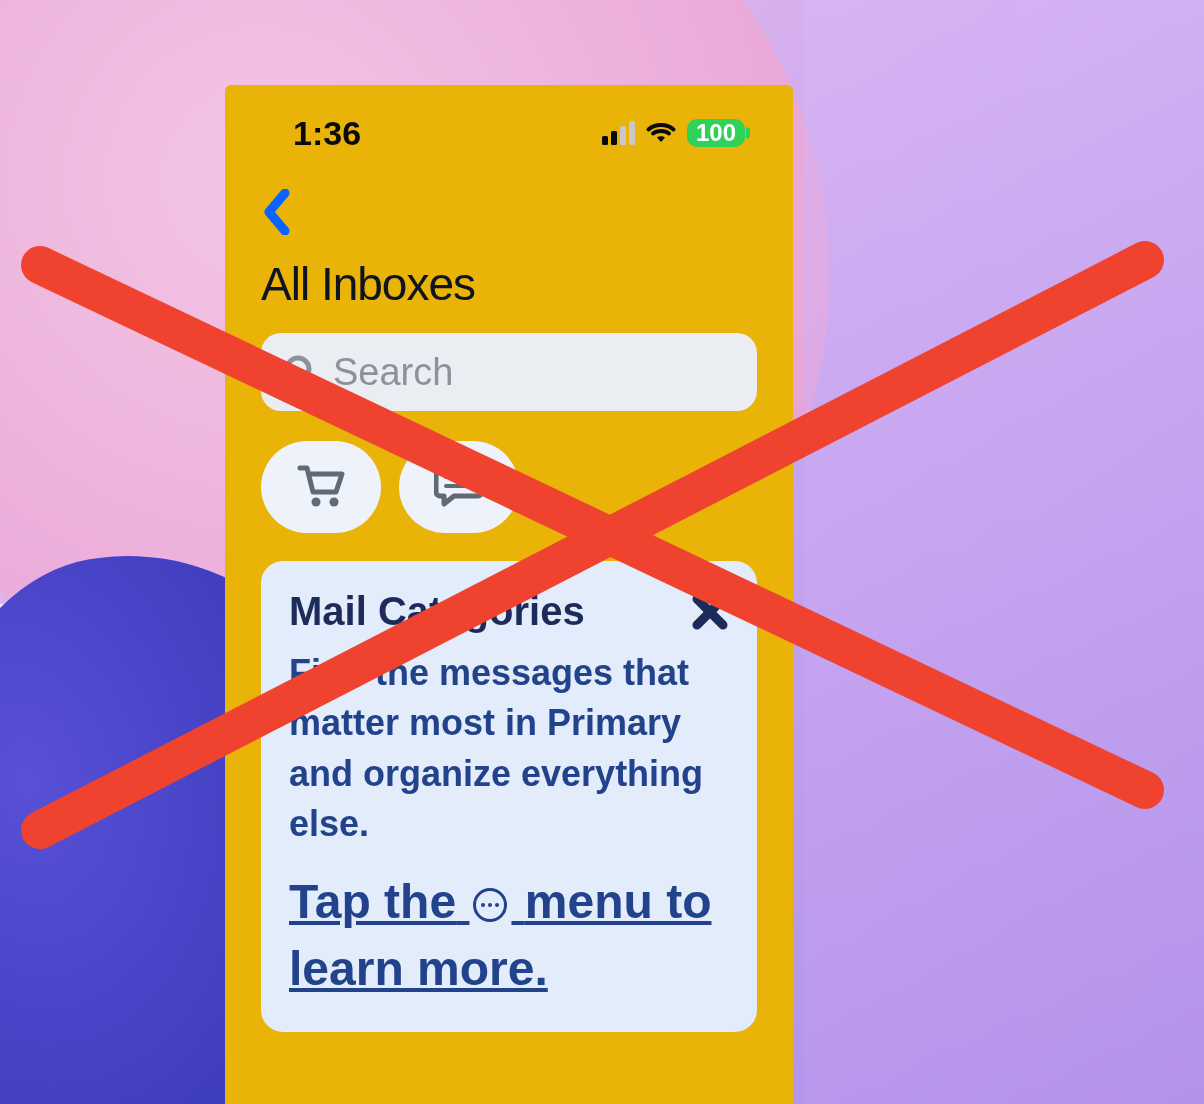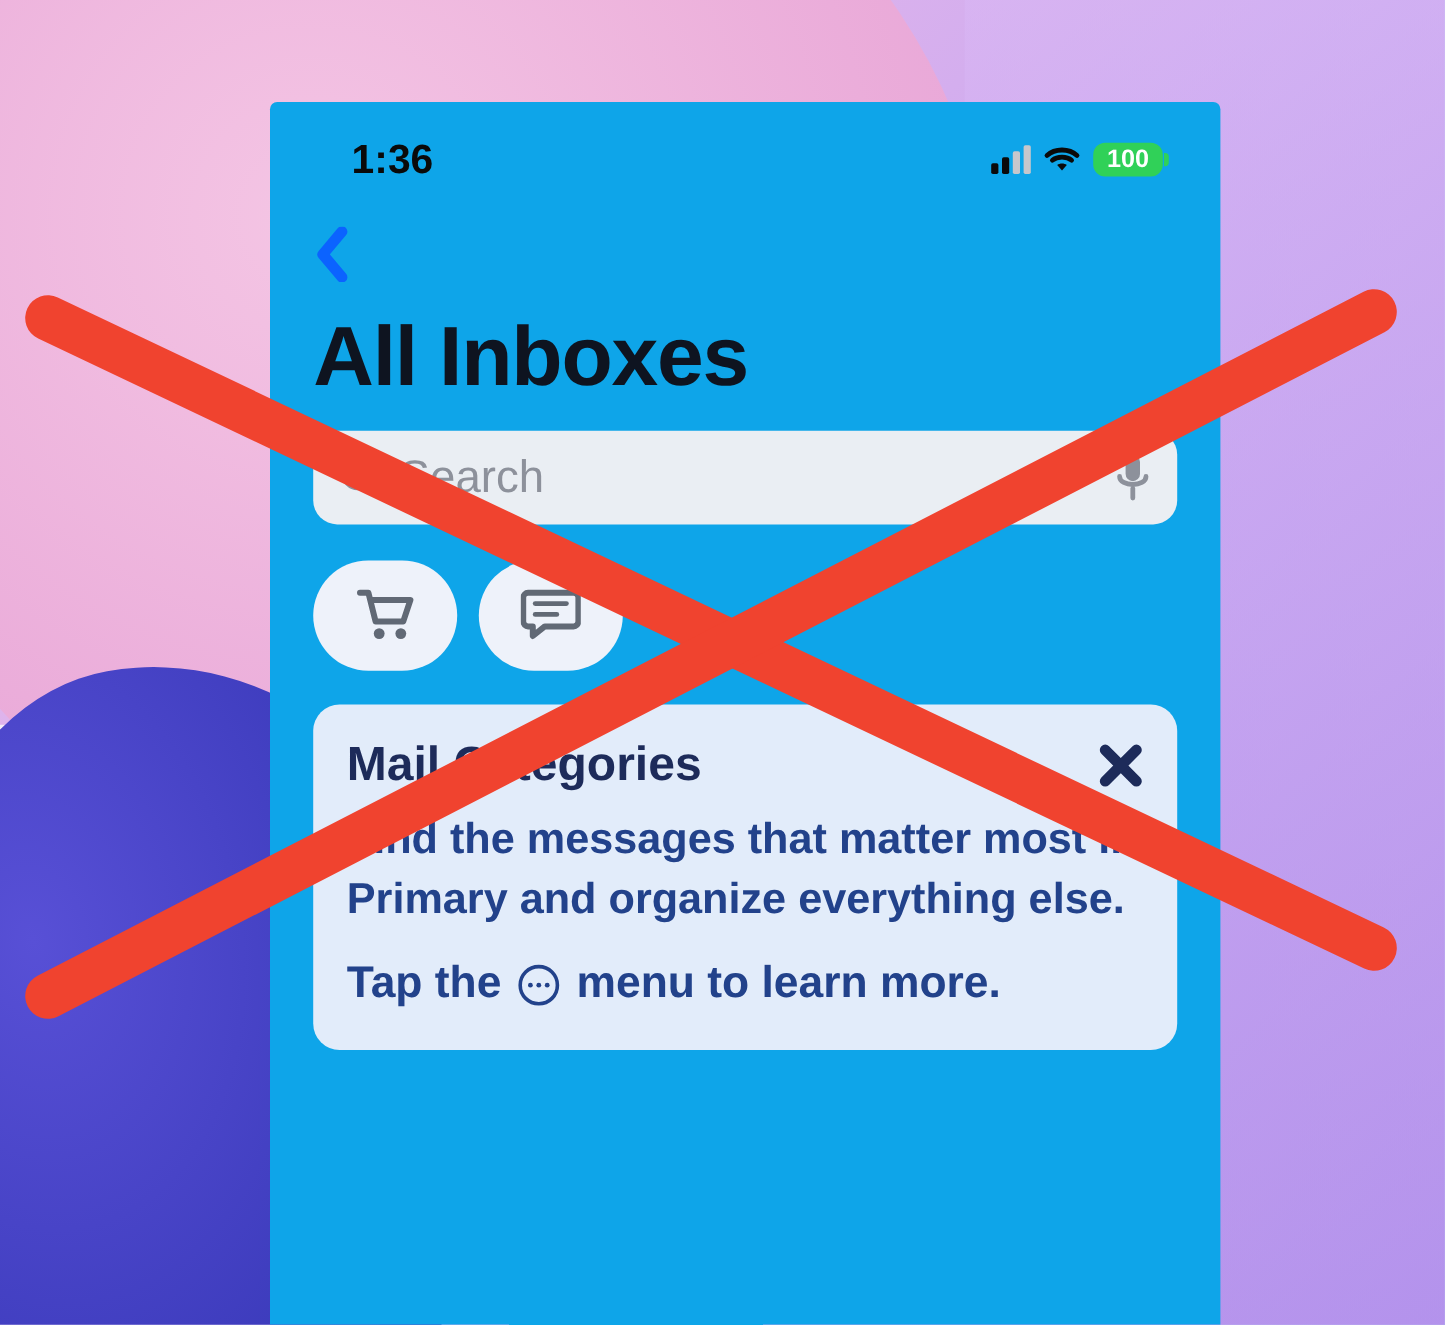--- a/index.html
+++ b/index.html
@@ -55,23 +55,23 @@
       bottom: 0;
       width: 400px;
       background: linear-gradient(180deg, #d9b8f5 0%, #c099f0 100%);
       opacity: 0.5;
     }
 
     .phone {
       position: absolute;
       left: 225px;
       top: 85px;
-      width: 792px;
+      width: 568px;
       height: 1019px;
-      background: #0ea5e9;
+      background: #eab308;
       border-radius: 6px 6px 0 0;
       overflow: hidden;
     }
 
     .status-bar {
       display: flex;
       justify-content: space-between;
       align-items: center;
       padding: 28px 48px 14px 68px;
       height: 82px;
@@ -100,21 +100,21 @@
     .bar.b1 { height: 9px; background:#0a0a0a; }
     .bar.b2 { height: 14px; background:#0a0a0a; }
     .bar.b3 { height: 19px; }
     .bar.b4 { height: 24px; }
     .wifi-icon svg { display: block; }
     .battery {
       display: inline-flex;
       align-items: center;
       background: #30d158;
       color: #fff;
-      font-size: 21px;
+      font-size: 24px;
       font-weight: 800;
       border-radius: 10px;
       padding: 3px 4px;
       min-width: 58px;
       justify-content: center;
       position: relative;
       height: 28px;
     }
     .battery::after {
       content: "";
@@ -163,22 +163,22 @@
       gap: 6px;
     }
     .more-dots span {
       width: 10px;
       height: 10px;
       border-radius: 50%;
       background: #0b63ff;
     }
 
     .page-title {
-      font-size: 70px;
-      font-weight: 700;
+      font-size: 46px;
+      font-weight: 400;
       color: #0e1420;
       padding: 0 36px;
       letter-spacing: -1px;
       margin-top: 10px;
       margin-bottom: 22px;
     }
 
     .search-wrap {
       margin: 0 36px;
       background: #eaeef3;
@@ -256,25 +256,26 @@
     }
     .callout-close svg { display: block; }
     .callout-body {
       font-size: 36px;
       line-height: 1.4;
       font-weight: 600;
       color: #22428b;
       margin-bottom: 18px;
     }
     .callout-tap {
-      font-size: 37px;
+      font-size: 48px;
       line-height: 1.4;
       font-weight: 600;
       color: #22428b;
       display: block;
+      text-decoration: underline;
     }
     .inline-icon {
       display: inline-flex;
       vertical-align: middle;
       width: 34px;
       height: 34px;
       border: 3px solid #22428b;
       border-radius: 50%;
       align-items: center;
       justify-content: center;

